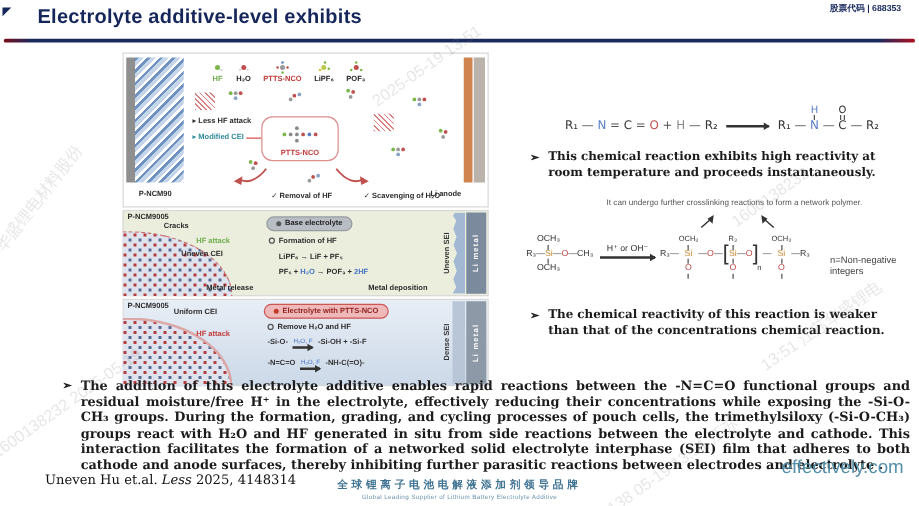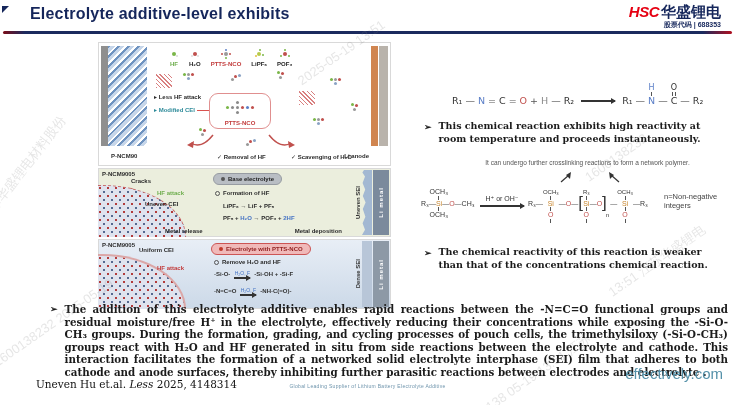--- a/index.html
+++ b/index.html
@@ -114,21 +114,21 @@
   .sil-react .row { display:flex; align-items:center; }
   .shift { transform:translateX(-9px); }
   .sil-arrow { position:absolute; left:477px; top:195px; width:50px; display:flex; flex-direction:column; align-items:center; font-size:7px; color:#333; }
   .sil-arrow .harrow { width:44px; margin:2px 0 0 0; }
   .sil-prod { position:absolute; left:528px; top:184px; display:flex; align-items:center; font-size:7px; color:#333; line-height:1.1; }
   .sicol { display:flex; flex-direction:column; align-items:center; line-height:1.1; }
   .sicol::before { content:""; display:block; height:5px; }
   .sicol .top { font-size:6px; }
   .brk { font-size:17px; font-weight:300; color:#333; line-height:0.9; padding-bottom:2px; }
   .nsub { font-size:6px; align-self:flex-end; margin:0 1px 4px -1px; }
-  .sil-note { position:absolute; left:652px; top:192px; font-size:7.5px; color:#444;padding-left:12px; }
+  .sil-note { position:absolute; left:652px; top:203px; font-size:7.5px; color:#444;padding-left:12px; }
 
   
   .citation { position:absolute; left:36px; top:378px; font-family:"DejaVu Serif","Liberation Serif",serif; font-size:10.5px; color:#111; }
   .citation .jr { font-style:italic; }
   .brand { position:absolute; left:50%; transform:translateX(-50%); top:382px; text-align:center; }
   .brand-cn { font-size:8.5px; font-weight:bold; letter-spacing:3px; color:#3f7392; }
   .brand-en { font-size:5px; letter-spacing:0.3px; color:#6d93ab; margin-top:1px; }
   .site { position:absolute; right:12px; top:365px; font-size:15px; color:#5591a9; }
 </style>
 </head>
@@ -140,23 +140,20 @@
   <div class="wm" style="left:-18px;top:315px;">1600138232 2025-05-19</div>
   <div class="wm" style="left:580px;top:150px;">1600138232</div>
   <div class="wm" style="left:600px;top:252px;">13:51 江苏华盛锂电</div>
   <div class="wm" style="left:450px;top:372px;">1600138 05-19 13:51 江苏</div>
   <div class="wm" style="left:290px;top:45px;">2025-05-19 13:51</div>
 
   <div>
     <div class="corner"></div>
     <div class="title">Electrolyte additive-level exhibits</div>
     <div class="logo">
-      <div class="logo-row">
-        <span class="logo-hsc">HSC</span><span class="logo-cn">华盛锂电</span>
-      </div>
       <div class="logo-stock">股票代码 | 688353</div>
     </div>
     <div class="hline"></div>
   </div>
 
   <div class="figure">
 
     <div class="panel p1">
       <div class="cath">
           <div class="cath-gray"></div>
@@ -414,17 +411,18 @@
 
   <div class="bullet b3">
     <span class="bmark">➢</span>
     <span class="btext">The addition of this electrolyte additive enables rapid reactions between the -N=C=O functional groups and residual moisture/free H⁺ in the electrolyte, effectively reducing their concentrations while exposing the -Si-O-CH₃ groups. During the formation, grading, and cycling processes of pouch cells, the trimethylsiloxy (-Si-O-CH₃) groups react with H₂O and HF generated in situ from side reactions between the electrolyte and cathode. This interaction facilitates the formation of a networked solid electrolyte interphase (SEI) film that adheres to both cathode and anode surfaces, thereby inhibiting further parasitic reactions between electrodes and electrolyte .</span>
   </div>
 
   <div class="citation">
     <span>Uneven Hu et.al. </span><span class="jr">Less</span><span> 2025, 4148314</span>
   </div>
   <div class="brand">
+    <div class="brand-cn">全球锂离子电池电解液添加剂领导品牌</div>
     <div class="brand-en">Global Leading Supplier of Lithium Battery Electrolyte Additive</div>
   </div>
   <div class="site">effectively.com</div>
 
 </div>
 
 </body></html>

